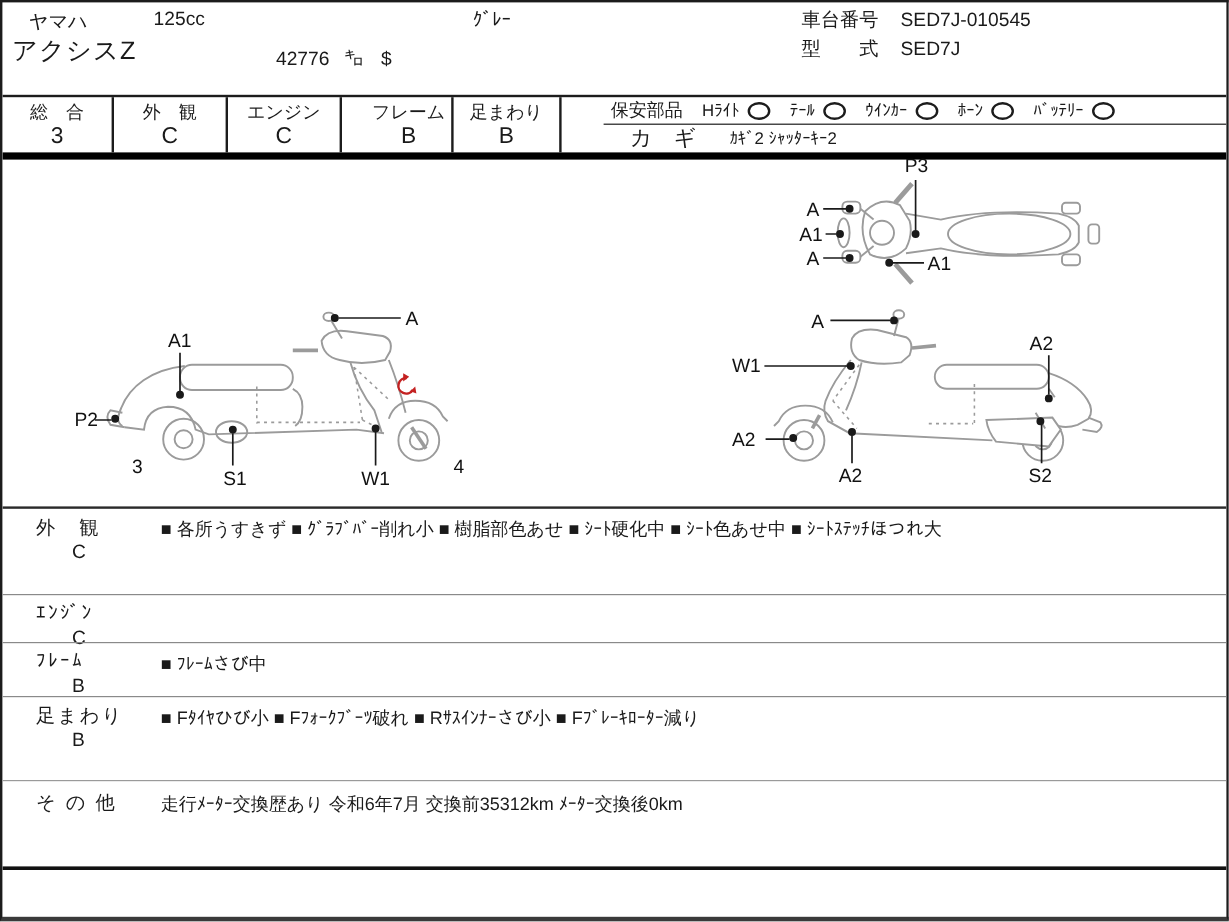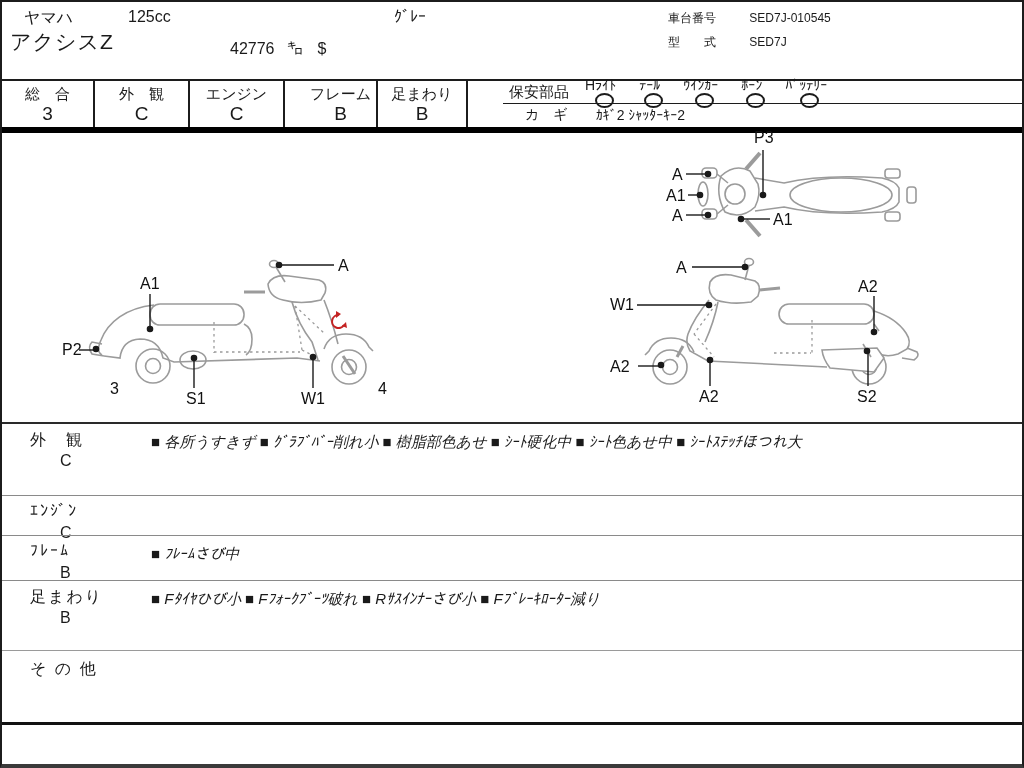--- a/index.html
+++ b/index.html
@@ -5,43 +5,43 @@
   html,body{margin:0;padding:0;background:#e8e8e8;}
   .sheet{
     position:relative;width:1024px;height:768px;background:#fff;
     box-sizing:border-box;border:2px solid #1c1c1c;border-bottom:4px solid #3a3a3a;
     font-family:"Liberation Sans","DejaVu Sans",sans-serif;color:#1a1a1a;overflow:hidden;
   }
   .abs{position:absolute;}
   
   .hdr-txt{font-size:16px;white-space:nowrap;}
   .model-name{font-size:21px;letter-spacing:1px;}
-  .hdr-right{left:666px;top:4px;font-size:12px;line-height:24px;}
+  .hdr-right{left:666px;top:4px;font-size:16px;line-height:24px;}
   .hdr-right .lbl{display:inline-block;min-width:78px;}
   
   .grade-row{left:0px;top:77px;width:1020px;height:46px;border-top:2px solid #1c1c1c;border-bottom:6px solid #000000;display:flex;}
   .gcell{border-right:2px solid #1c1c1c;text-align:center;display:flex;flex-direction:column;justify-content:center;box-sizing:border-box;}
   .gcell .glabel{font-size:15px;line-height:19px;}
   .gcell .gvalue{font-size:19px;line-height:21px;}
   .safety-cell{flex:1;display:flex;flex-direction:column;margin-left:35px;}
   .safety-row{height:22px;display:flex;align-items:center;padding-left:6px;border-bottom:1px solid #1c1c1c;font-size:14px;white-space:nowrap;}
   .key-row{height:21px;display:flex;align-items:center;padding-left:22px;font-size:14px;white-space:nowrap;}
-  .safety-item{display:flex;align-items:center;margin-left:16px;flex-direction:column;}
+  .safety-item{display:flex;align-items:center;margin-left:16px;}
   .safety-item .nm{margin-right:7px;}
   .oval{display:inline-block;width:15px;height:11px;border:2px solid #1c1c1c;border-radius:50%;}
   .safety-label{font-size:15px;}
-  .key-label{font-size:14px;margin-right:28px;}
+  .key-label{font-size:18px;margin-right:28px;}
   
   .diag{position:absolute;}
   .diag text{font-size:16px;fill:#111;font-family:"Liberation Sans","DejaVu Sans",sans-serif;}
   
   .sec{left:0px;top:0;width:1020px;box-sizing:border-box;}
   .sec .slabel{position:absolute;left:28px;top:6px;font-size:16px;letter-spacing:2px;white-space:nowrap;}
   .sec .sgrade{position:absolute;left:58px;top:28px;font-size:16px;}
-  .sec .stext{position:absolute;left:149px;top:6px;width:872px;font-size:15px;line-height:24px;font-style:italic;}
+  .sec .stext{position:absolute;left:132px;top:6px;width:872px;font-size:15px;line-height:24px;}
   .b-strong{border-top:2px solid #2a2a2a;}
   .b-thin{border-top:1px solid #8a8a8a;}
   .b-light{border-top:1px solid #9a9a9a;}
   .b-heavy{border-top:3px solid #111;}
 </style>
 </head>
 <body>
 
 <div class="sheet">
 
@@ -275,17 +275,18 @@
   </div>
 
   <div class="abs sec b-thin" style="top:578px;height:70px;">
     <div class="slabel">足まわり</div>
     <div class="sgrade">B</div>
     <div class="stext">■ Fﾀｲﾔひび小 ■ Fﾌｫｰｸﾌﾞｰﾂ破れ ■ Rｻｽｲﾝﾅｰさび小 ■ Fﾌﾞﾚｰｷﾛｰﾀｰ減り</div>
   </div>
 
   <div class="abs sec b-light" style="top:648px;height:72px;">
     <div class="slabel" style="top:8px;">そ の 他</div>
+    <div class="stext" style="top:8px;">走行ﾒｰﾀｰ交換歴あり 令和6年7月 交換前35312km ﾒｰﾀｰ交換後0km</div>
   </div>
 
   <div class="abs sec b-heavy" style="top:720px;height:42px;"></div>
 
 </div>
 
 </body></html>

